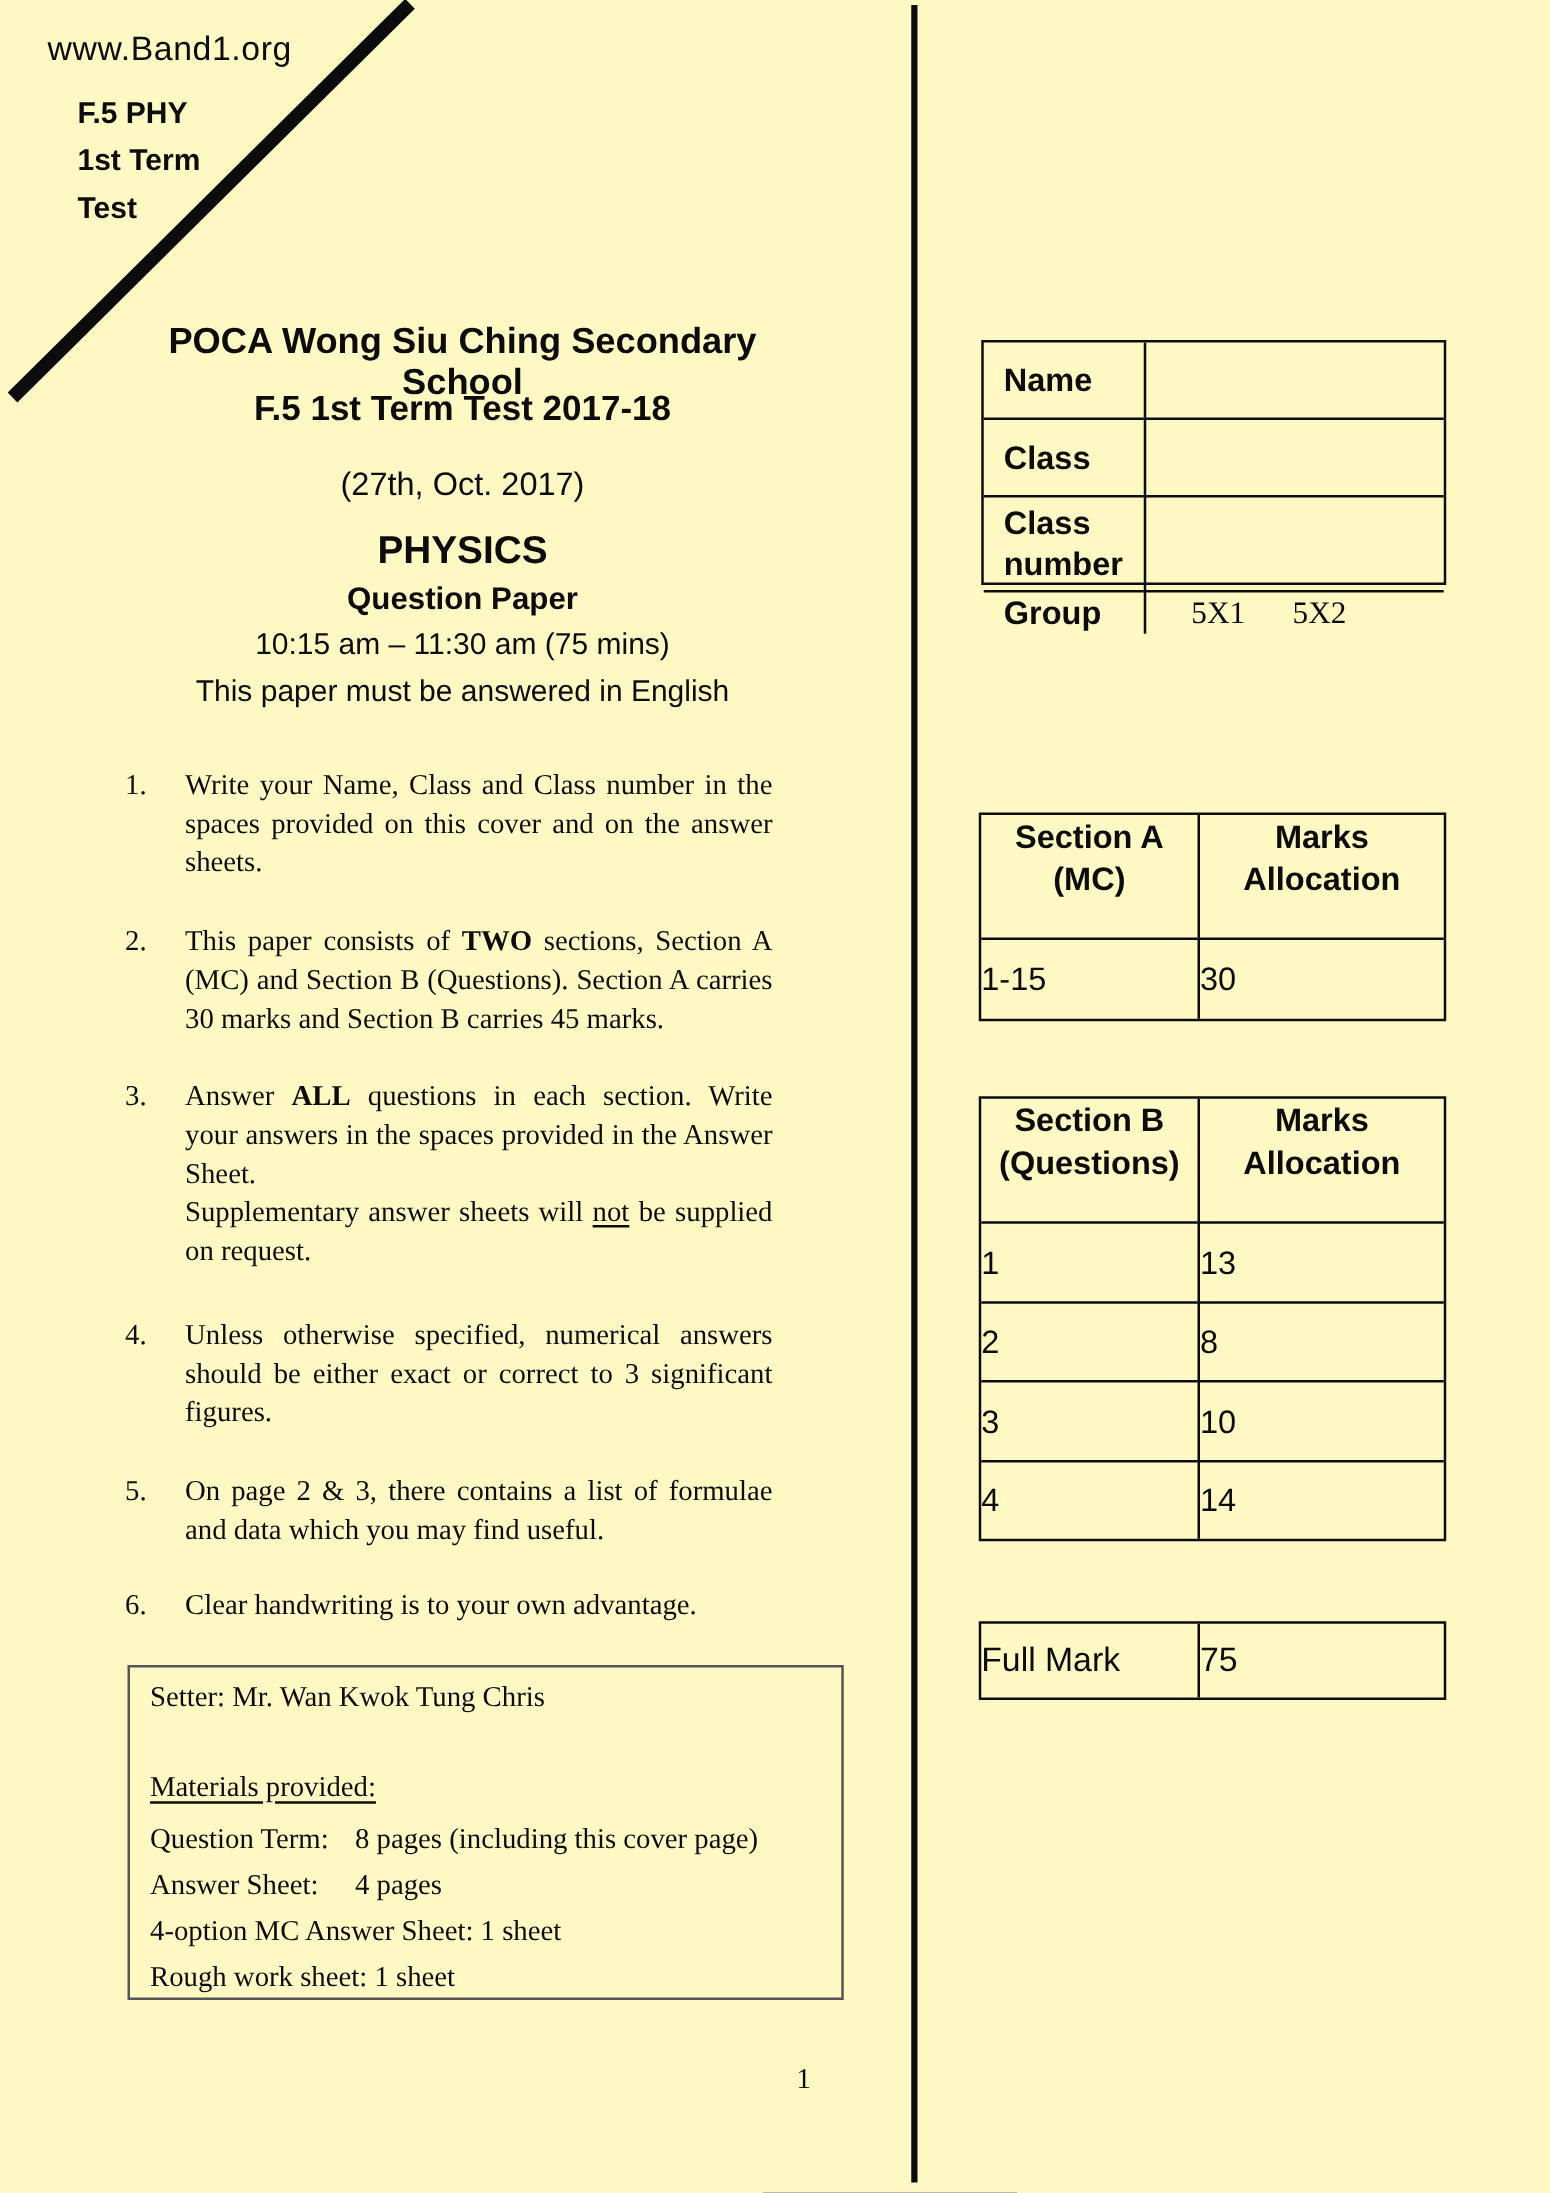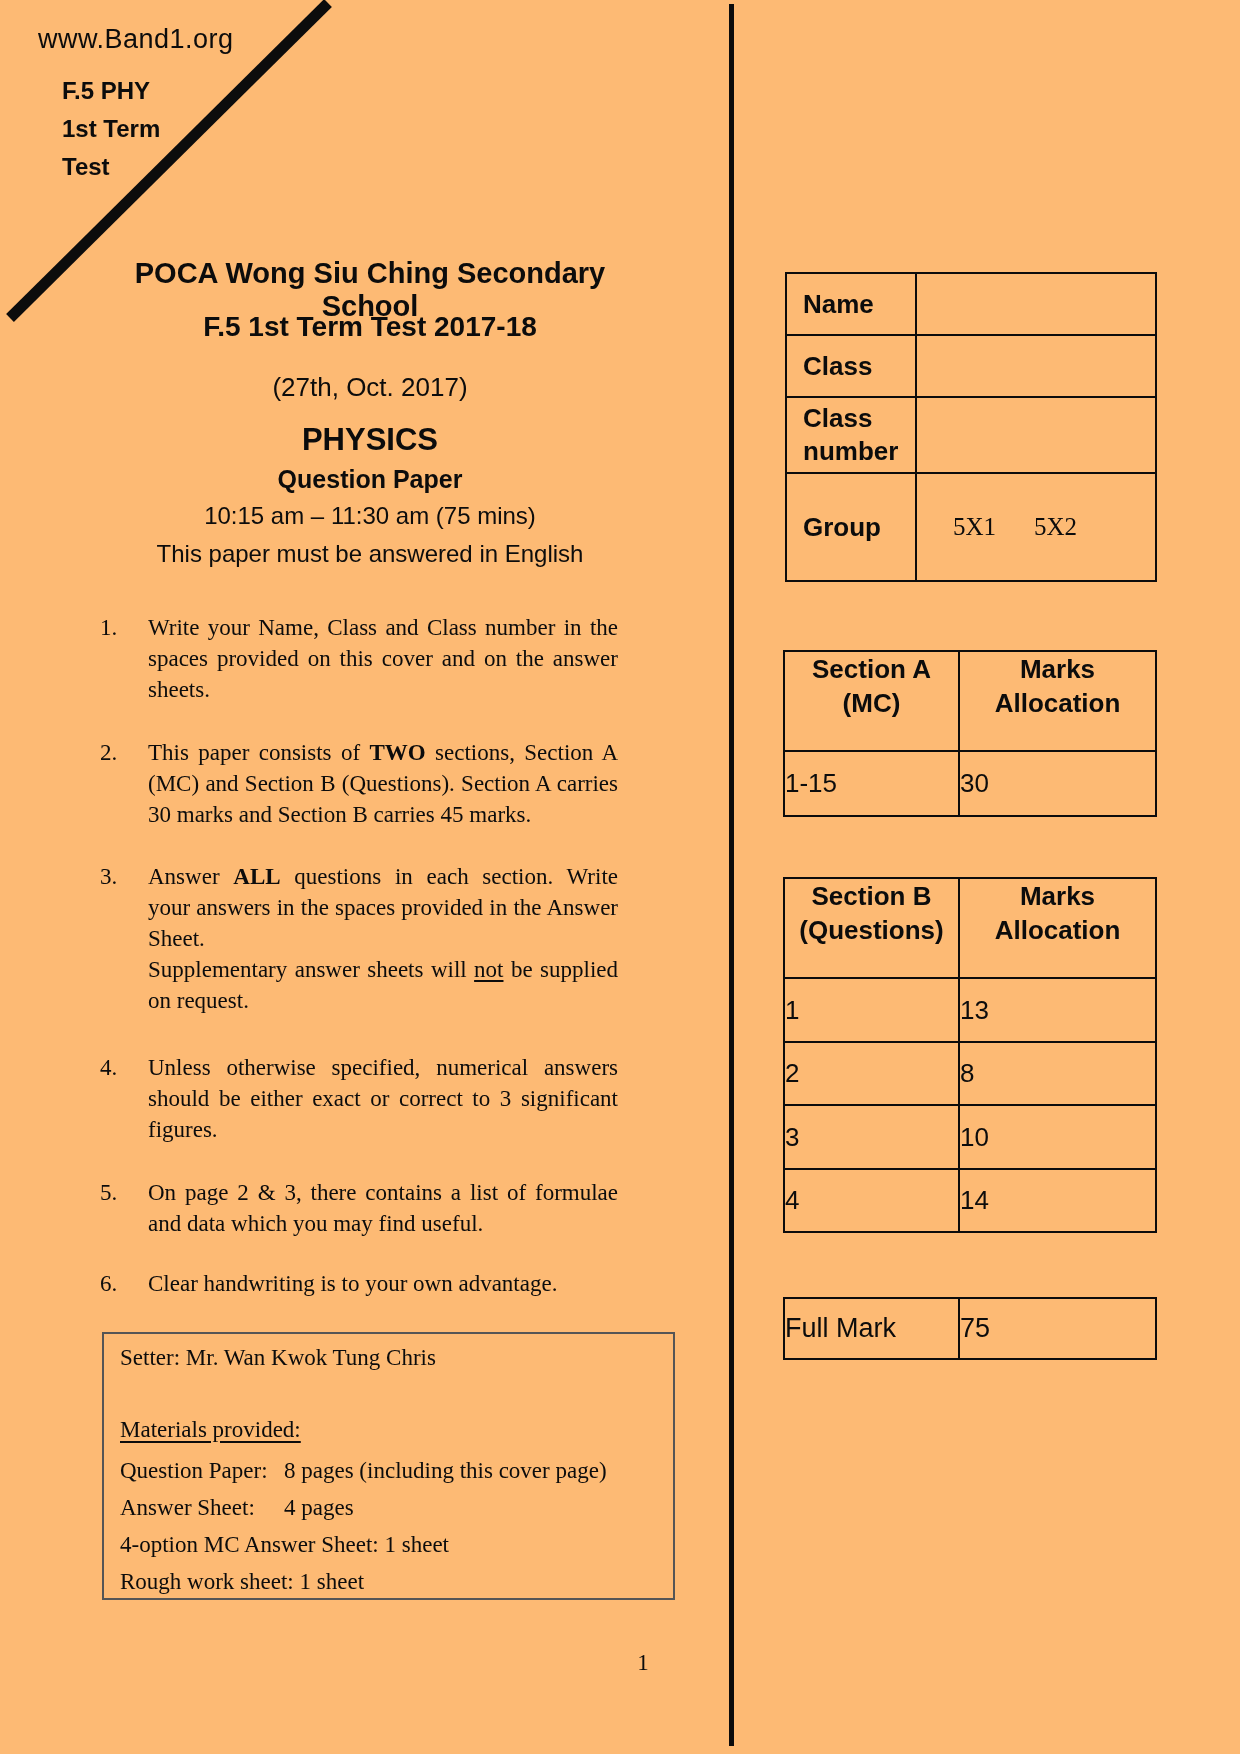--- a/index.html
+++ b/index.html
@@ -1,16 +1,16 @@
 <!DOCTYPE html>
 <html><head>
 <meta charset="utf-8">
 <style>
   html,body{margin:0;padding:0;background:#888;}
-  .page{position:relative;width:1240px;height:1754px;background:#fdba74;color:#0c0c0c;
+  .page{position:relative;width:1240px;height:1754px;background:#fef9c3;color:#0c0c0c;
         font-family:"Liberation Sans",sans-serif;overflow:hidden;margin:0 auto;}
   .abs{position:absolute;}
 
   
   .watermark{left:38px;top:24px;font-size:27px;letter-spacing:0.5px;}
   .corner{left:38px;top:72px;font-size:24px;font-weight:bold;line-height:38px;margin-left:24px;}
   .slash{left:0;top:0;}
 
   
   .vrule{left:729px;top:4px;width:5px;height:1742px;background:#0c0c0c;}
@@ -29,21 +29,21 @@
   .tbl{border:2px solid #0c0c0c;display:grid;box-sizing:border-box;}
   .cell{display:flex;align-items:center;justify-content:flex-start;box-sizing:border-box;
         border:0 solid #0c0c0c;text-align:center;}
   .cell.bt{border-top-width:2px;}
   .cell.bl{border-left-width:2px;}
   .cell.lab{justify-content:flex-start;padding-left:16px;text-align:left;
             font-weight:bold;font-size:26px;line-height:33px;}
   .hdr{font-weight:bold;font-size:26px;line-height:34px;flex-direction:column;}
   .val{font-size:26px;}
 
-  .t-student{left:785px;top:272px;width:372px;height:310px;
+  .t-student{left:785px;top:272px;width:372px;height:196px;
              grid-template-columns:128px 1fr;grid-template-rows:60px 62px 76px 1fr;}
   .groupvals{justify-content:flex-start;padding-left:36px;
              font-family:"Liberation Serif",serif;font-size:25px;}
   .groupvals .g2{margin-left:38px;}
 
   .t-secA{left:783px;top:650px;width:374px;height:167px;
           grid-template-columns:173px 1fr;grid-template-rows:98px 1fr;}
   .t-secB{left:783px;top:877px;width:374px;height:356px;
           grid-template-columns:173px 1fr;grid-template-rows:98px 64px 63px 64px 1fr;}
   .t-full{left:783px;top:1297px;width:374px;height:63px;
@@ -202,21 +202,21 @@
   </div>
 
   <div class="abs tbl t-full">
     <div class="cell">Full Mark</div>
     <div class="cell bl">75</div>
   </div>
 
   <div class="abs setterbox">
     <div class="sb-line sb-setter">Setter: Mr. Wan Kwok Tung Chris</div>
     <div class="sb-line sb-materials">Materials provided:</div>
-    <div class="sb-line sb-i1"><span class="sb-label">Question Paper:</span><span>8 pages (including this cover page)</span></div>
+    <div class="sb-line sb-i1"><span class="sb-label">Question Term:</span><span>8 pages (including this cover page)</span></div>
     <div class="sb-line sb-i2"><span class="sb-label">Answer Sheet:</span><span>4 pages</span></div>
     <div class="sb-line sb-i3">4-option MC Answer Sheet: 1 sheet</div>
     <div class="sb-line sb-i4">Rough work sheet: 1 sheet</div>
   </div>
 
   <div class="abs pagenum">1</div>
 
 </div>
 
 </body></html>

